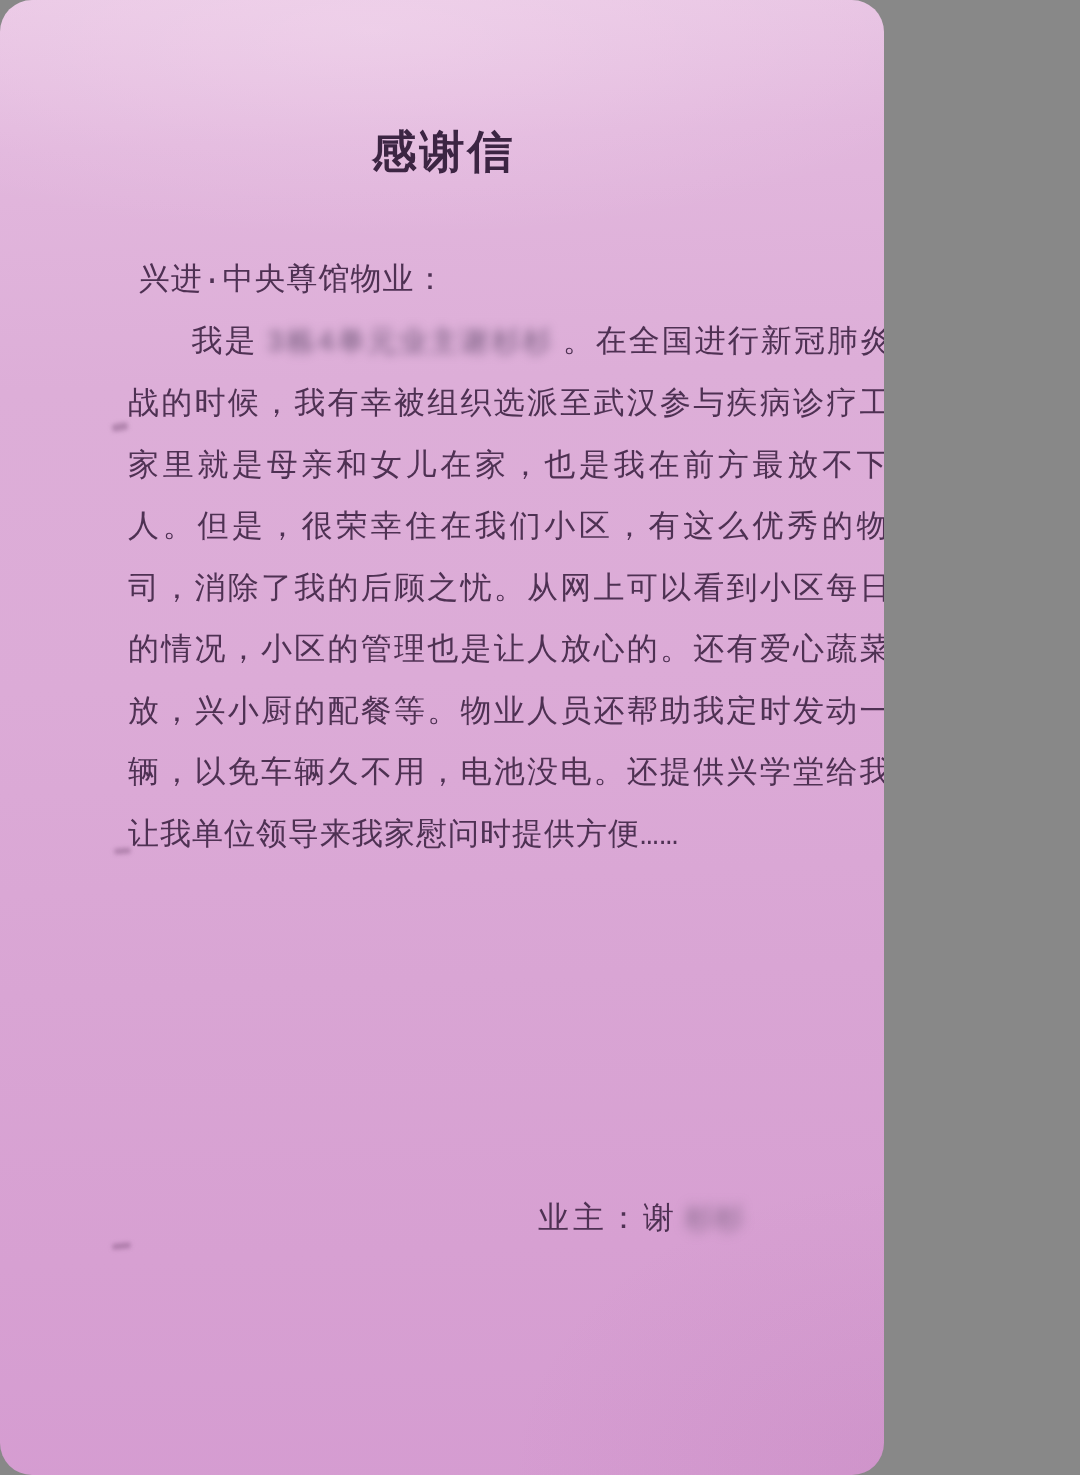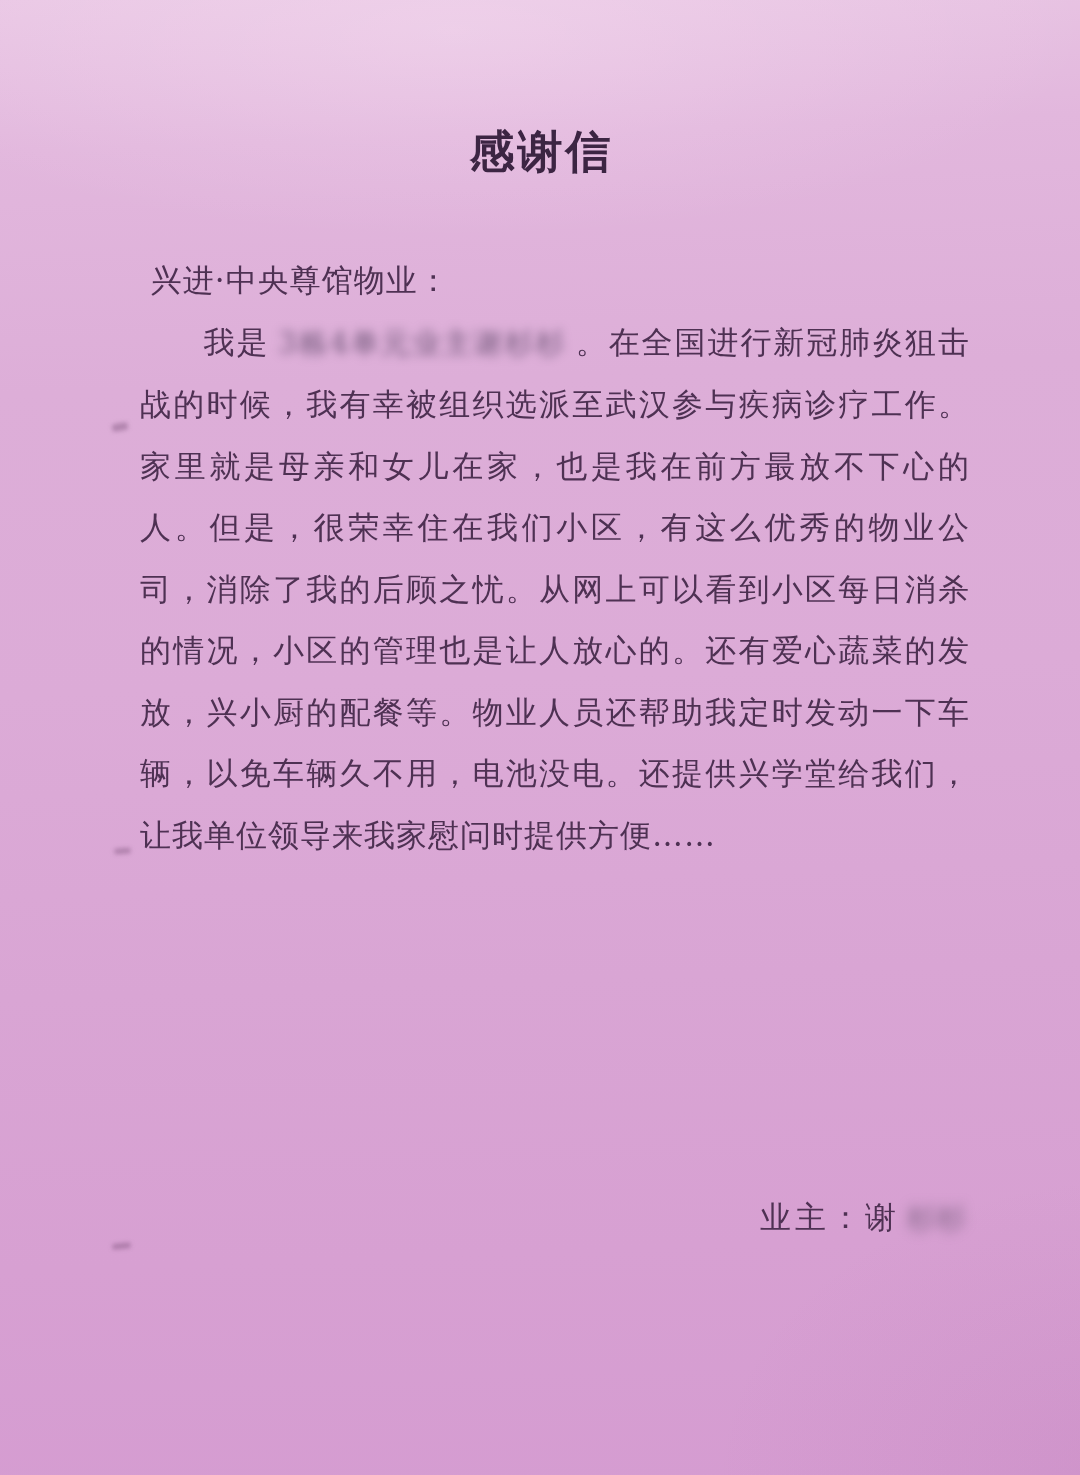--- a/index.html
+++ b/index.html
@@ -2,75 +2,77 @@
 <html><head>
 <meta charset="utf-8">
 <style>
   html, body {
     margin: 0;
     padding: 0;
     background: #888;
   }
   .paper {
     position: relative;
-    width: 1080px;
+    width: 884px;
     height: 1475px;
     overflow: hidden;
     font-family: "DejaVu Serif", "Liberation Serif", serif;
     color: var(--ink, #4e3153);
     background:
       radial-gradient(ellipse 980px 320px at 42% 2%, rgba(255,240,250,0.28), rgba(255,255,255,0) 65%),
       radial-gradient(ellipse 700px 500px at 105% 100%, rgba(150,70,140,0.10), rgba(150,70,140,0) 60%),
       linear-gradient(178deg,
         var(--paper-top, #e9c6e4) 0%,
         #e2b7dd 10%,
         #ddaed8 26%,
         var(--paper-mid, #dcabd7) 46%,
         #d9a5d4 66%,
         #d7a0d2 84%,
         var(--paper-bottom, #d59cd1) 100%);
+    border-radius: 32px;
   }
   .title {
     position: absolute;
     top: 122px;
     left: 0;
     width: 100%;
     margin: 0;
     text-align: center;
     font-size: 45px;
     font-weight: 700;
     letter-spacing: 3px;
     text-indent: 3px;
     color: var(--title-ink, #3c2543);
   }
   .letter-body {
     position: absolute;
     top: 250px;
-    left: 140px;
+    left: 128px;
     width: 830px;
     font-size: 31px;
     line-height: 61.5px;
     letter-spacing: 1px;
     text-align: justify;
+    font-family: Liberation Mono, monospace;
   }
   .letter-body p { margin: 0; }
   .salutation { text-indent: 0.35em; }
   .greeting   { text-indent: 2.55em; }
   .para       { text-indent: 2.05em; }
   .blurred {
     filter: blur(5px);
     color: #6e5577;
     font-size: 29px;
     letter-spacing: 1px;
     margin: 0 9px 0 9px;
   }
   .signature {
     position: absolute;
     top: 1197px;
-    right: 104px;
+    right: 130px;
     font-size: 31px;
     letter-spacing: 4px;
     white-space: nowrap;
   }
   .sig-blur {
     filter: blur(6px);
     color: #7a5f80;
     margin-left: 7px;
   }
   .crease {

